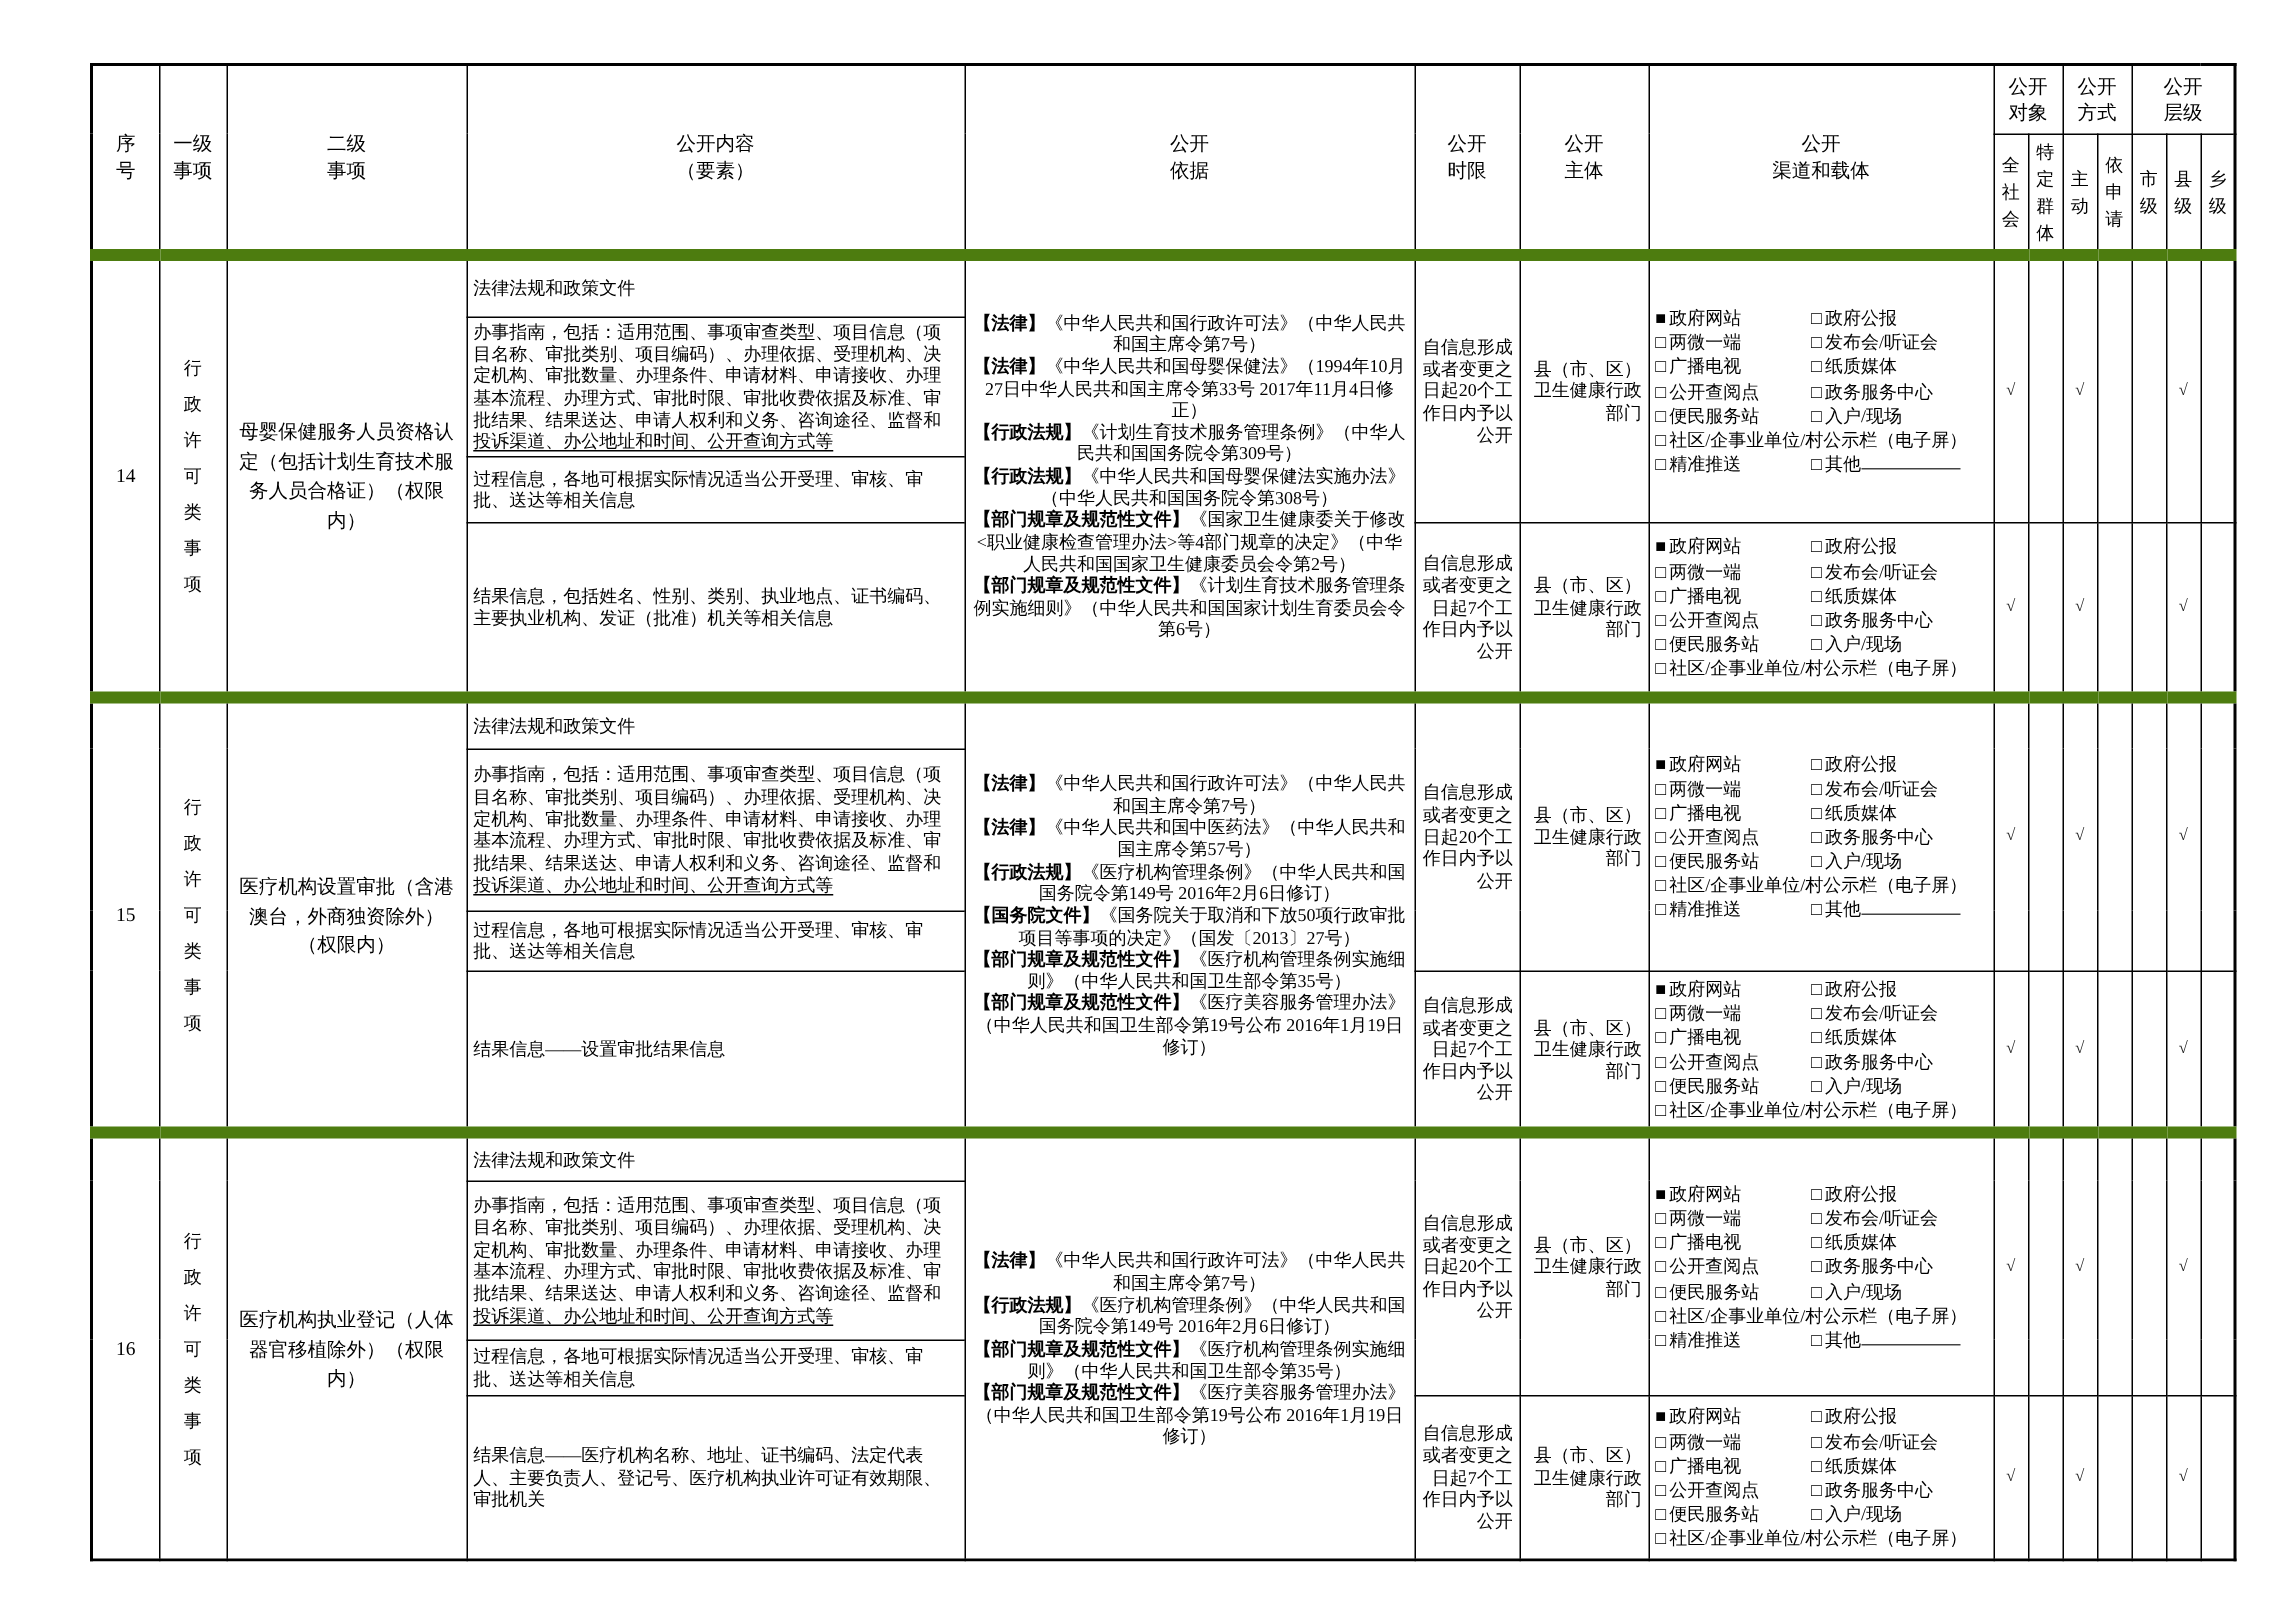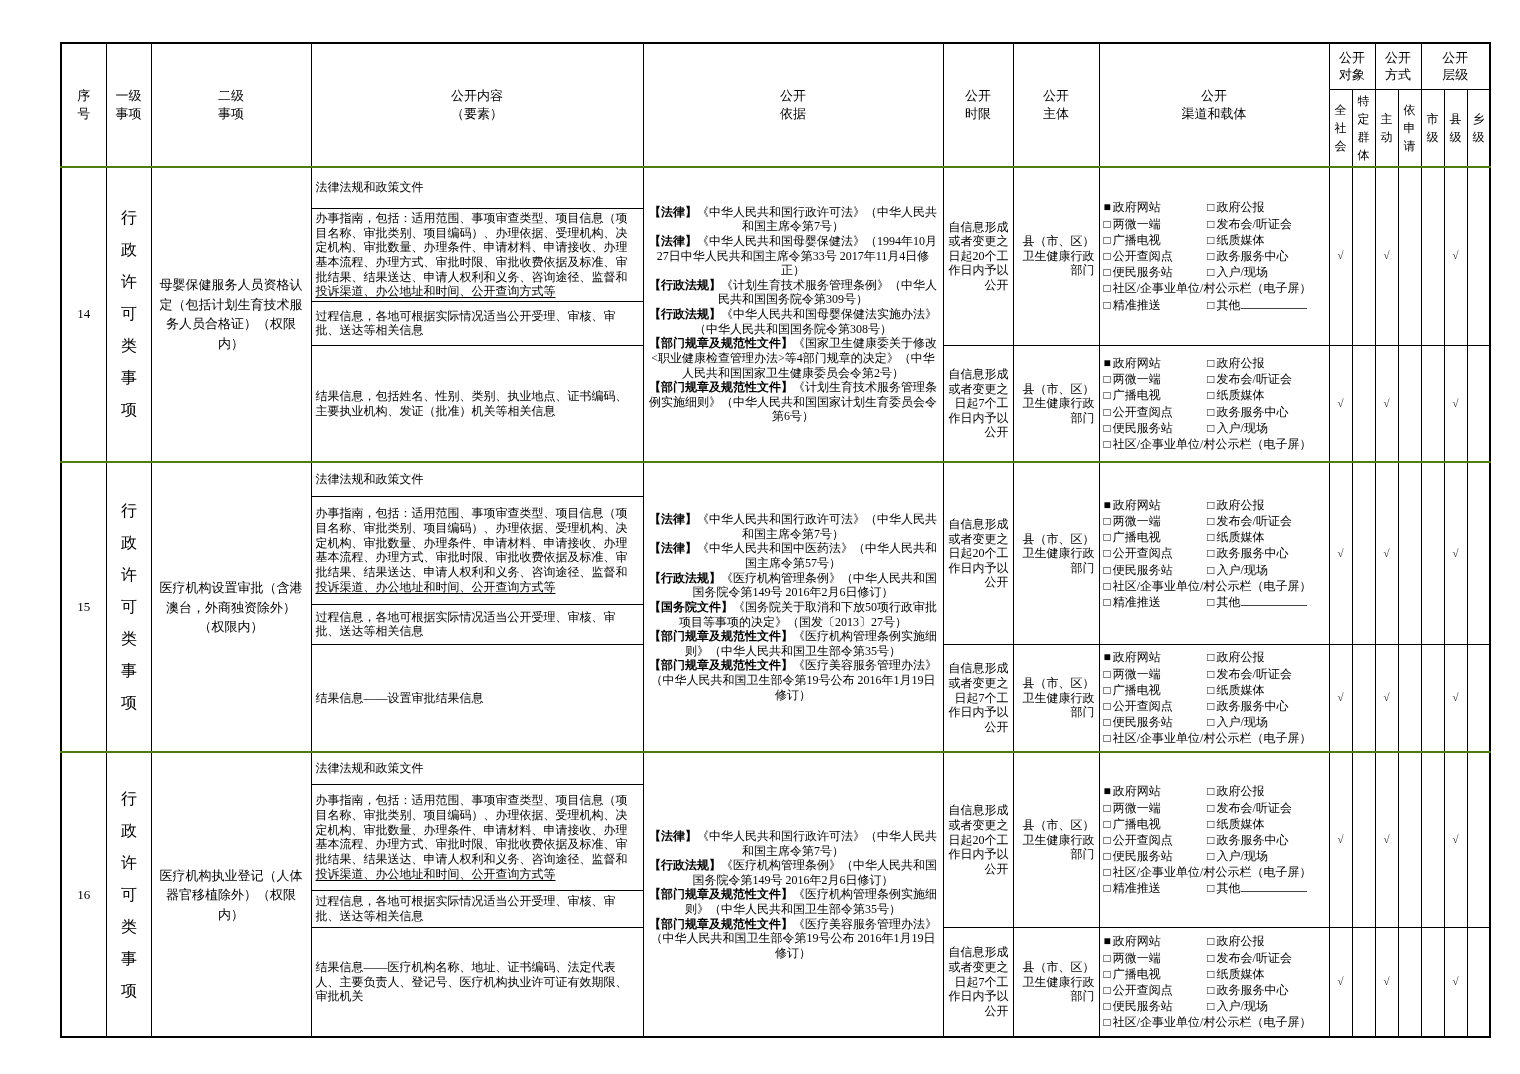--- a/index.html
+++ b/index.html
@@ -3,23 +3,23 @@
 <meta charset="utf-8">
 <style>
   html,body { margin:0; padding:0; background:#fff; color:#000;
     font-family:"Liberation Serif","DejaVu Serif",serif; }
   .page { width:1430px; margin:42px 28px 0 60px; }
   table { border-collapse:collapse; width:100%; table-layout:fixed; border:2px solid #000; }
   th,td { border:1px solid #000; padding:2px 4px; vertical-align:middle;
     font-weight:normal; font-size:12px; line-height:1.22; overflow:hidden; }
   thead th { text-align:center; font-size:13px; line-height:1.35; }
   .hdr { white-space:pre-line; }
-  tr.main-start td { border-top:2px solid #4d7c0f; }
+  tr.main-start td { border-top:8px solid #4d7c0f; }
   .vstack { margin:0 auto; word-break:break-all; text-align:center; }
-  .vstack.cat { width:15px; line-height:2.0; font-size:16px; }
+  .vstack.cat { width:15px; line-height:2.0; font-size:12px; }
   .vstack.sub { width:14px; line-height:1.5; font-size:12px; }
   .c-seq { text-align:center; font-size:13px; }
   .c-cat { text-align:center; }
   .c-item { text-align:center; font-size:13px; line-height:1.5; }
   .c-content { text-align:left; }
   .c-basis { text-align:center; vertical-align:middle; }
   .c-basis .b-item { margin:0; }
   .c-basis .tag { font-weight:bold; }
   .c-time { text-align:right; }
   .c-subject { text-align:right; }

